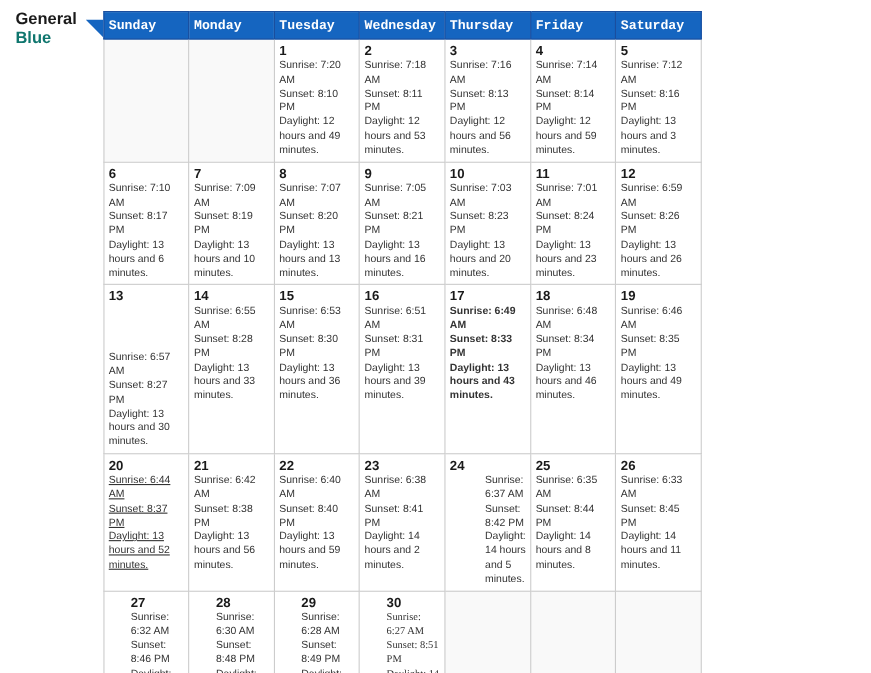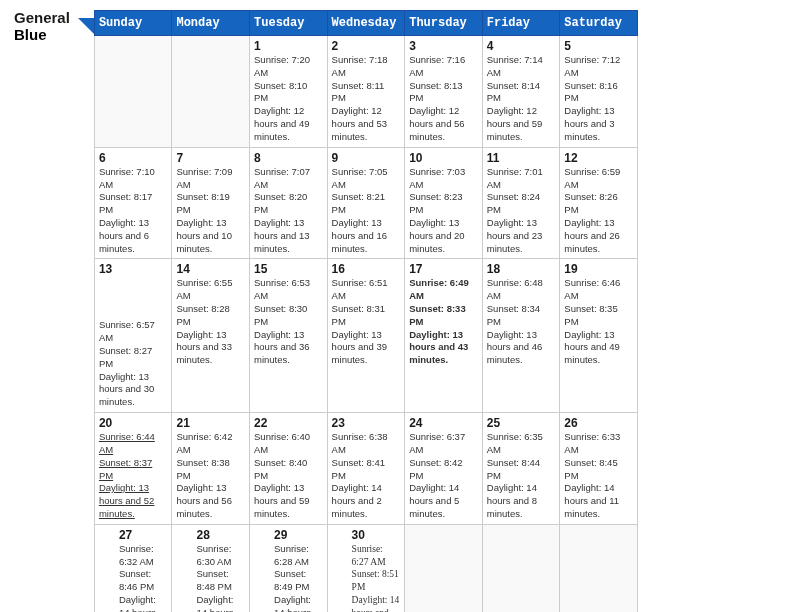--- a/index.html
+++ b/index.html
@@ -87,21 +87,21 @@
     }
   </style>
 </head>
 <body>
 
 <div class="page">
   <div class="header">
     <div class="logo">
   <div style="display:flex;flex-direction:column;line-height:1.1;">
     <span style="font-size:15px;font-weight:bold;color:#1a1a1a;font-family:Arial;">General</span>
-    <span style="font-size:15px;font-weight:bold;color:#000000;font-family:Arial;">Blue</span>
+    <span style="font-size:15px;font-weight:bold;color:#0f766e;font-family:Arial;">Blue</span>
   </div>
   <svg width="22" height="22" viewBox="0 0 22 22" style="margin-left:2px;margin-top:-4px;">
     <polygon points="6,4 22,4 22,20" fill="#1565c0"></polygon>
   </svg>
 </div>
     <div class="title-block">
       <div class="month-title"></div>
       <div class="location"></div>
     </div>
   </div>
@@ -261,21 +261,21 @@
 Daylight: 13 hours and 59 minutes.</div>
           </td>
           <td>
             <span class="day-number">23</span>
             <div class="day-info" style="white-space: pre-line;">Sunrise: 6:38 AM
 Sunset: 8:41 PM
 Daylight: 14 hours and 2 minutes.</div>
           </td>
           <td>
             <span class="day-number">24</span>
-            <div class="day-info" style="white-space: pre-line;">Sunrise: 6:37 AM
+            <div class="day-info" style="white-space: pre-line; margin-left: 32px;">Sunrise: 6:37 AM
 Sunset: 8:42 PM
 Daylight: 14 hours and 5 minutes.</div>
           </td>
           <td>
             <span class="day-number">25</span>
             <div class="day-info" style="white-space: pre-line;">Sunrise: 6:35 AM
 Sunset: 8:44 PM
 Daylight: 14 hours and 8 minutes.</div>
           </td>
           <td>

